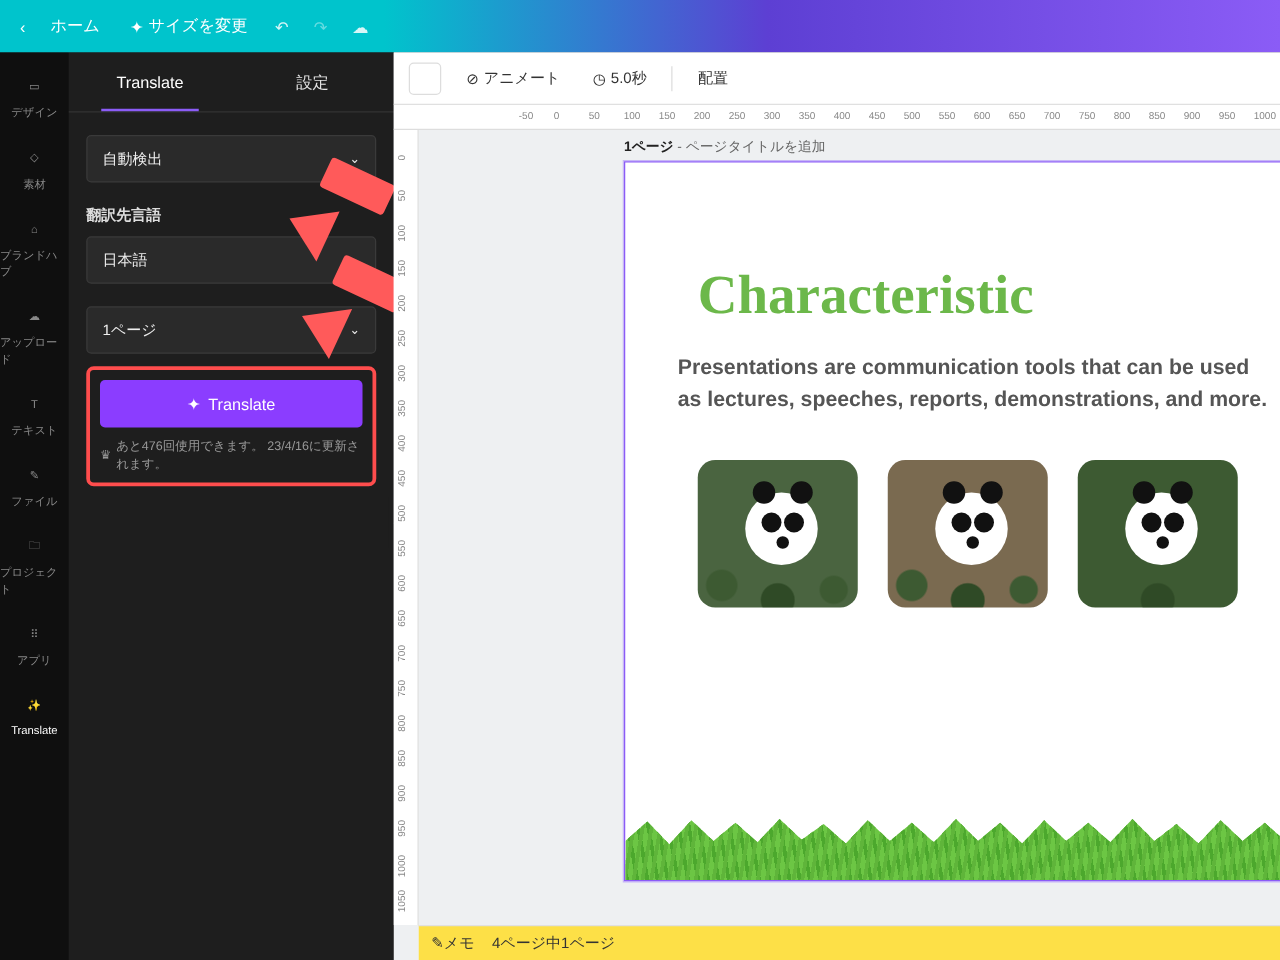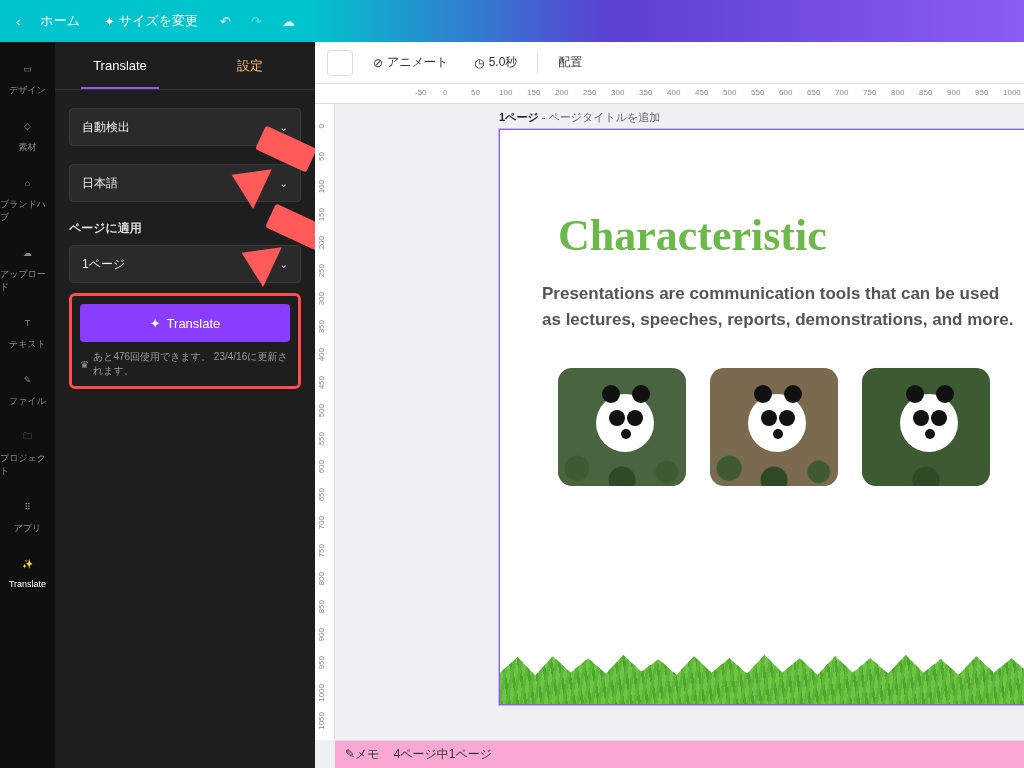--- a/index.html
+++ b/index.html
@@ -14,21 +14,21 @@
 
 
 .rail { position:absolute; top:42px; left:0; width:55px; bottom:0; background:#0f0f0f; display:flex; flex-direction:column; align-items:center; padding-top:8px; gap:2px; color:#888; }
 .rail .ritem { width:55px; padding:8px 0; display:flex; flex-direction:column; align-items:center; gap:4px; font-size:9px; cursor:pointer; }
 .rail .ritem.active { color:#fff; }
 .rail .ricon { width:22px; height:22px; display:flex; align-items:center; justify-content:center; }
 
 
 .panel { position:absolute; top:42px; left:55px; width:260px; bottom:0; background:#1e1e1e; color:#eee; display:flex; flex-direction:column; }
 .tabs { display:flex; height:48px; border-bottom:1px solid #333; }
-.tabs .tab { flex:1; display:flex; align-items:center; justify-content:center; font-size:13px; cursor:pointer; color:#fdba74; position:relative; }
+.tabs .tab { flex:1; display:flex; align-items:center; justify-content:center; font-size:13px; cursor:pointer; color:#e5e5e5; position:relative; }
 .tabs .tab.active { color:#fff; }
 .tabs .tab.active::after { content:""; position:absolute; bottom:0; left:20%; right:20%; height:2px; background:#8b5cf6; }
 .panel-body { padding:18px 14px; font-size:12px; }
 .plabel { font-weight:600; margin-bottom:8px; color:#ddd; }
 .select { background:#2a2a2a; border:1px solid #3a3a3a; border-radius:4px; height:38px; display:flex; align-items:center; justify-content:space-between; padding:0 12px; margin-bottom:18px; cursor:pointer; color:#eee; font-size:12px; }
 .select .chev { font-size:10px; }
 .highlight-box { border:3px solid #ff4d4d; border-radius:6px; padding:8px; margin-top:2px; }
 .translate-btn { width:100%; height:38px; background:#8b3dff; color:#fff; border:none; border-radius:4px; font-size:13px; font-weight:500; cursor:pointer; display:flex; align-items:center; justify-content:center; gap:6px; }
 .credit { font-size:10px; color:#999; margin-top:8px; display:flex; align-items:center; gap:4px; }
 
@@ -59,21 +59,21 @@
  radial-gradient(circle at 50% 95%, #2f4a26 10%, transparent 11%);}
 .grass { position:absolute; bottom:0; left:0; right:0; height:52px;
   background:repeating-linear-gradient(100deg,#5fb53a 0 3px,transparent 3px 7px),
              repeating-linear-gradient(80deg,#4ca82d 0 3px,transparent 3px 8px),
              #6cc644;
   clip-path:polygon(0 100%,0 40%,3% 10%,6% 45%,9% 8%,12% 40%,15% 12%,18% 42%,21% 6%,24% 38%,27% 14%,30% 44%,33% 8%,36% 40%,39% 12%,42% 42%,45% 6%,48% 40%,51% 12%,54% 44%,57% 8%,60% 40%,63% 12%,66% 42%,69% 6%,72% 40%,75% 14%,78% 44%,81% 8%,84% 40%,87% 12%,90% 42%,93% 6%,96% 40%,100% 12%,100% 100%);
 }
 .page .deco-r{position:absolute; right:-30px; top:276px; width:60px; height:90px; border:8px solid #222; border-left:none; border-bottom:none; border-radius:0 40px 0 0; transform:rotate(20deg);}
 
 
-.bottombar { position:absolute; bottom:0; left:20px; right:0; height:28px; background:#f9a8d4; border-top:1px solid #e0e0e0; display:flex; align-items:center; padding:0 10px; gap:14px; font-size:12px; color:#333; }
+.bottombar { position:absolute; bottom:0; left:20px; right:0; height:28px; background:#fde047; border-top:1px solid #e0e0e0; display:flex; align-items:center; padding:0 10px; gap:14px; font-size:12px; color:#333; }
 
 
 .arrow { position:absolute; width:0; height:0; }
 .arrow1 { top:160px; left:230px; }
 .arrow1 .head{ position:absolute; width:0;height:0; border:22px solid transparent; border-right:34px solid #ff5a5a; border-left:none; transform:rotate(25deg);}
 .arrow1 .shaft{ position:absolute; left:28px; top:-24px; width:56px; height:26px; background:#ff5a5a; transform:rotate(25deg); border-radius:3px;}
 .arrow2 { top:238px; left:240px; }
 .arrow2 .head{ position:absolute; width:0;height:0; border:22px solid transparent; border-right:34px solid #ff5a5a; border-left:none; transform:rotate(25deg);}
 .arrow2 .shaft{ position:absolute; left:28px; top:-24px; width:56px; height:26px; background:#ff5a5a; transform:rotate(25deg); border-radius:3px;}
 
@@ -138,26 +138,26 @@
   <div class="tabs">
     <div class="tab active">Translate</div>
     <div class="tab">設定</div>
   </div>
   <div class="panel-body">
     <div class="select">
       <span>自動検出</span>
       <span class="chev">⌄</span>
     </div>
 
+    <div class="plabel">翻訳先言語</div>
     <div class="select">
       <span>日本語</span>
       <span class="chev">⌄</span>
     </div>
 
-    <div class="plabel">ページに適用</div>
     <div class="select" style="margin-bottom:10px">
       <span>1ページ</span>
       <span class="chev">⌄</span>
     </div>
 
     <div class="highlight-box">
       <button class="translate-btn">
         <span>✦</span>
         <span>Translate</span>
       </button>

